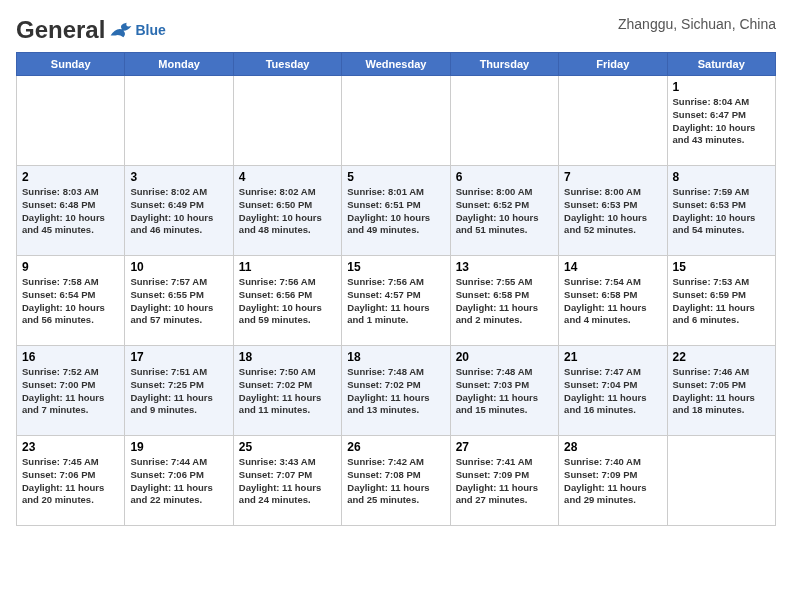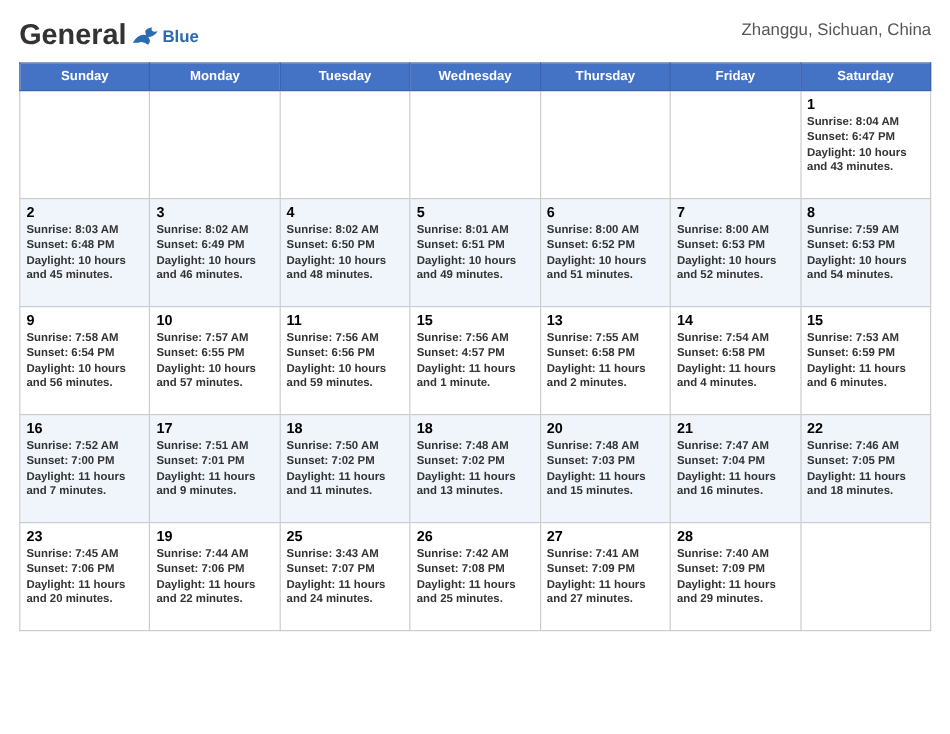--- a/index.html
+++ b/index.html
@@ -236,21 +236,21 @@
       <tr>
         <td>
           <span class="day-number">16</span>
           <div class="day-info">Sunrise: 7:52 AM
 Sunset: 7:00 PM
 Daylight: 11 hours and 7 minutes.</div>
         </td>
         <td>
           <span class="day-number">17</span>
           <div class="day-info">Sunrise: 7:51 AM
-Sunset: 7:01 PM
+Sunset: 7:25 PM
 Daylight: 11 hours and 9 minutes.</div>
         </td>
         <td>
           <span class="day-number">18</span>
           <div class="day-info">Sunrise: 7:50 AM
 Sunset: 7:02 PM
 Daylight: 11 hours and 11 minutes.</div>
         </td>
         <td>
           <span class="day-number">18</span>

